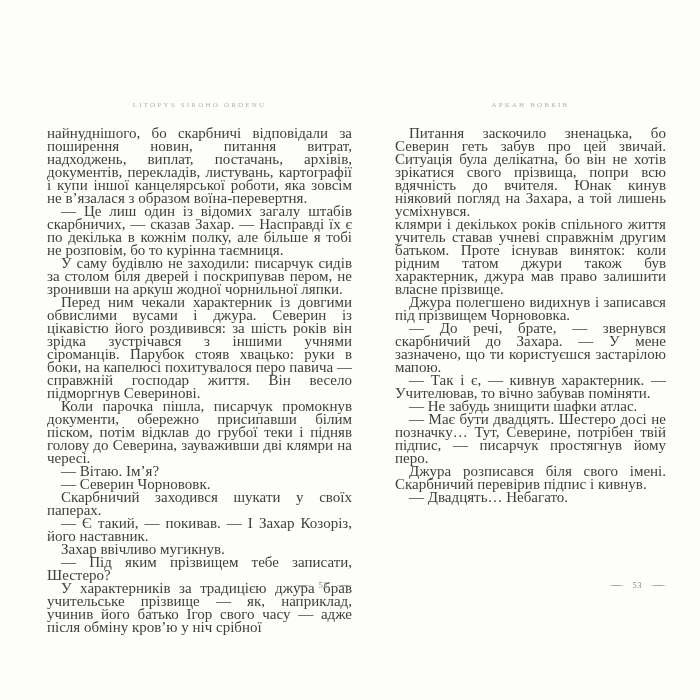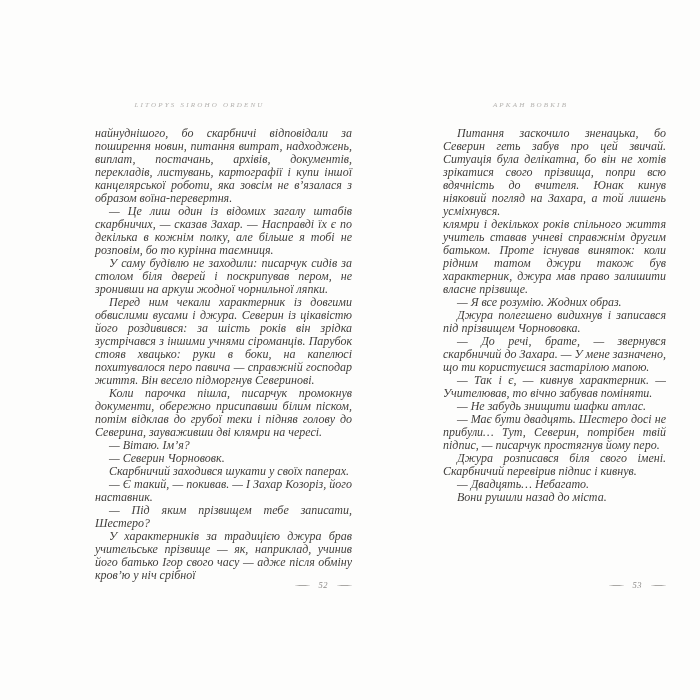--- a/index.html
+++ b/index.html
@@ -7,21 +7,20 @@
     padding: 0;
     background: #ffffff;
   }
   .spread {
     position: relative;
     width: 700px;
     height: 700px;
     background: #fdfdfc;
     font-family: "Liberation Serif", serif;
     overflow: hidden;
-    font-style: italic;
   }
   .page {
     position: absolute;
     top: 0;
     height: 700px;
   }
   .page-left  { left: 47px;  width: 305px; }
   .page-right { left: 395px; width: 271px; }
 
   .running-header {
@@ -36,25 +35,24 @@
     text-transform: uppercase;
     white-space: nowrap;
   }
 
   .page-body {
     position: absolute;
     top: 127px;
     left: 0;
     right: 0;
     text-align: justify;
-    font-size: 12px;
+    font-size: 15px;
     line-height: 13px;
     color: #403e3b;
     hyphens: auto;
-    margin-left: 48px;
     -webkit-hyphens: auto;
   }
   .page-body p.para {
     margin: 0;
     padding: 0;
   }
   .page-body p.indent { text-indent: 14px; }
   .page-body p.continuation { text-indent: 0; }
 
   .folio {
@@ -88,44 +86,43 @@
     <div class="page-body">
         <p class="para continuation" lang="uk">найнуднішого, бо скарбничі відповідали за поширення новин, питання витрат, надходжень, виплат, постачань, архівів, документів, перекладів, листувань, картографії і купи іншої канцелярської роботи, яка зовсім не в’язалася з образом воїна-перевертня.</p>
         <p class="para indent" lang="uk">— Це лиш один із відомих загалу штабів скарбничих, — сказав Захар. — Насправді їх є по декілька в кожнім полку, але більше я тобі не розповім, бо то курінна таємниця.</p>
         <p class="para indent" lang="uk">У саму будівлю не заходили: писарчук сидів за столом біля дверей і поскрипував пером, не зронивши на аркуш жодної чорнильної ляпки.</p>
         <p class="para indent" lang="uk">Перед ним чекали характерник із довгими обвислими вусами і джура. Северин із цікавістю його роздивився: за шість років він зрідка зустрічався з іншими учнями сіроманців. Парубок стояв хвацько: руки в боки, на капелюсі похитувалося перо павича — справжній господар життя. Він весело підморгнув Северинові.</p>
         <p class="para indent" lang="uk">Коли парочка пішла, писарчук промокнув документи, обережно присипавши білим піском, потім відклав до грубої теки і підняв голову до Северина, зауваживши дві клямри на чересі.</p>
         <p class="para indent" lang="uk">— Вітаю. Ім’я?</p>
         <p class="para indent" lang="uk">— Северин Чорнововк.</p>
         <p class="para indent" lang="uk">Скарбничий заходився шукати у своїх паперах.</p>
         <p class="para indent" lang="uk">— Є такий, — покивав. — І Захар Козоріз, його наставник.</p>
+        <p class="para indent" lang="uk">Захар ввічливо мугикнув.</p>
         <p class="para indent" lang="uk">— Під яким прізвищем тебе записати, Шестеро?</p>
         <p class="para indent" lang="uk">У характерників за традицією джура брав учительське прізвище — як, наприклад, учинив його батько Ігор свого часу — адже після обміну кров’ю у ніч срібної</p>
       </div>
     <div class="folio">
       <span class="dash"></span>
       <span class="num">52</span>
       <span class="dash"></span>
     </div>
   </section>
 
   <section class="page page-right">
     <div class="running-header">АРКАН ВОВКІВ</div>
     <div class="page-body">
         <p class="para indent" lang="uk">Питання заскочило зненацька, бо Северин геть забув про цей звичай. Ситуація була делікатна, бо він не хотів зрікатися свого прізвища, попри всю вдячність до вчителя. Юнак кинув ніяковий погляд на Захара, а той лишень усміхнувся.</p>
         <p class="para continuation" lang="uk">клямри і декількох років спільного життя учитель ставав учневі справжнім другим батьком. Проте існував виняток: коли рідним татом джури також був характерник, джура мав право залишити власне прізвище.</p>
-        <p class="para indent" lang="uk">— Я все розумію. Жодних образ.</p>
         <p class="para indent" lang="uk">Джура полегшено видихнув і записався під прізвищем Чорнововка.</p>
         <p class="para indent" lang="uk">— До речі, брате, — звернувся скарбничий до Захара. — У мене зазначено, що ти користуєшся застарілою мапою.</p>
         <p class="para indent" lang="uk">— Так і є, — кивнув характерник. — Учителював, то вічно забував поміняти.</p>
         <p class="para indent" lang="uk">— Не забудь знищити шафки атлас.</p>
-        <p class="para indent" lang="uk">— Має бути двадцять. Шестеро досі не прибули… Тут, Северин, потрібен твій підпис, — писарчук простягнув йому перо.</p>
+        <p class="para indent" lang="uk">— Має бути двадцять. Шестеро досі не позначку… Тут, Северине, потрібен твій підпис, — писарчук простягнув йому перо.</p>
         <p class="para indent" lang="uk">Джура розписався біля свого імені. Скарбничий перевірив підпис і кивнув.</p>
         <p class="para indent" lang="uk">— Двадцять… Небагато.</p>
-        <p class="para indent" lang="uk">Вони рушили назад до міста.</p>
       </div>
     <div class="folio">
       <span class="dash"></span>
       <span class="num">53</span>
       <span class="dash"></span>
     </div>
   </section>
 
 </div>
 

